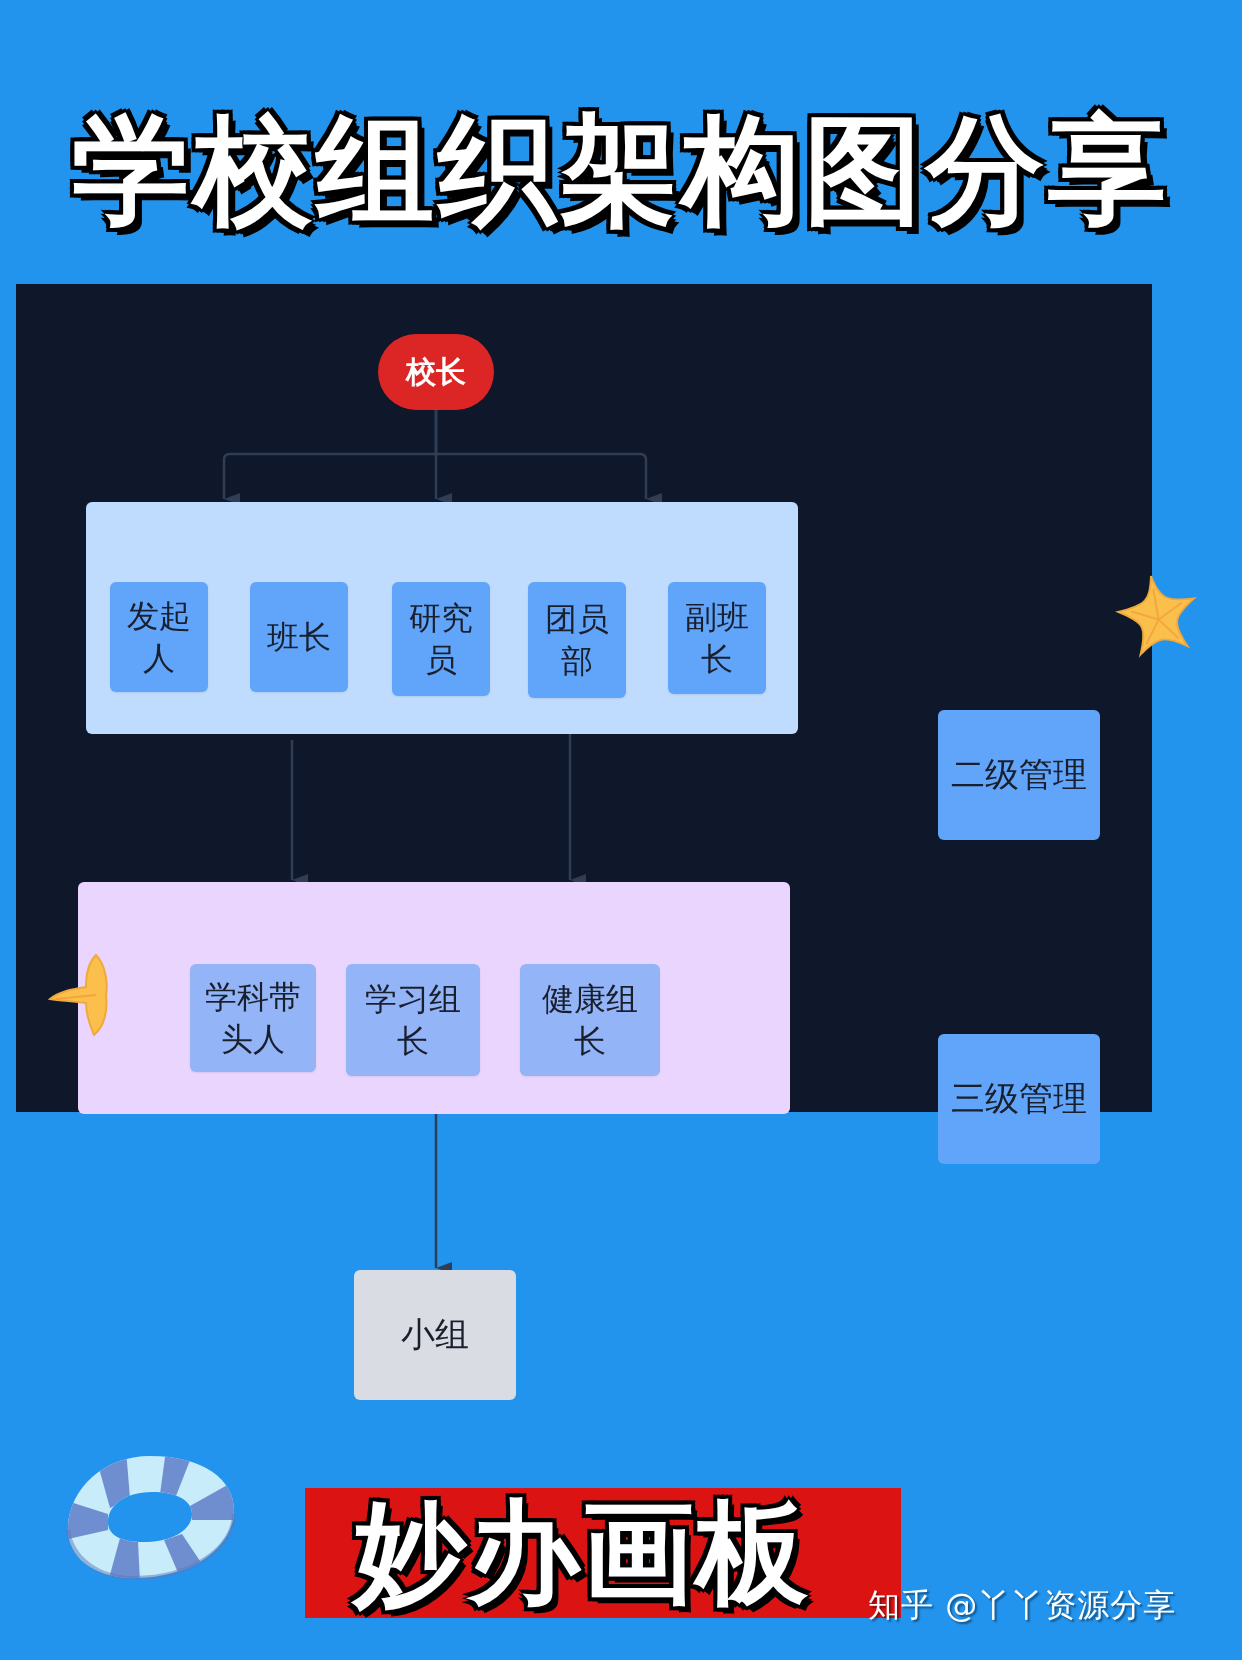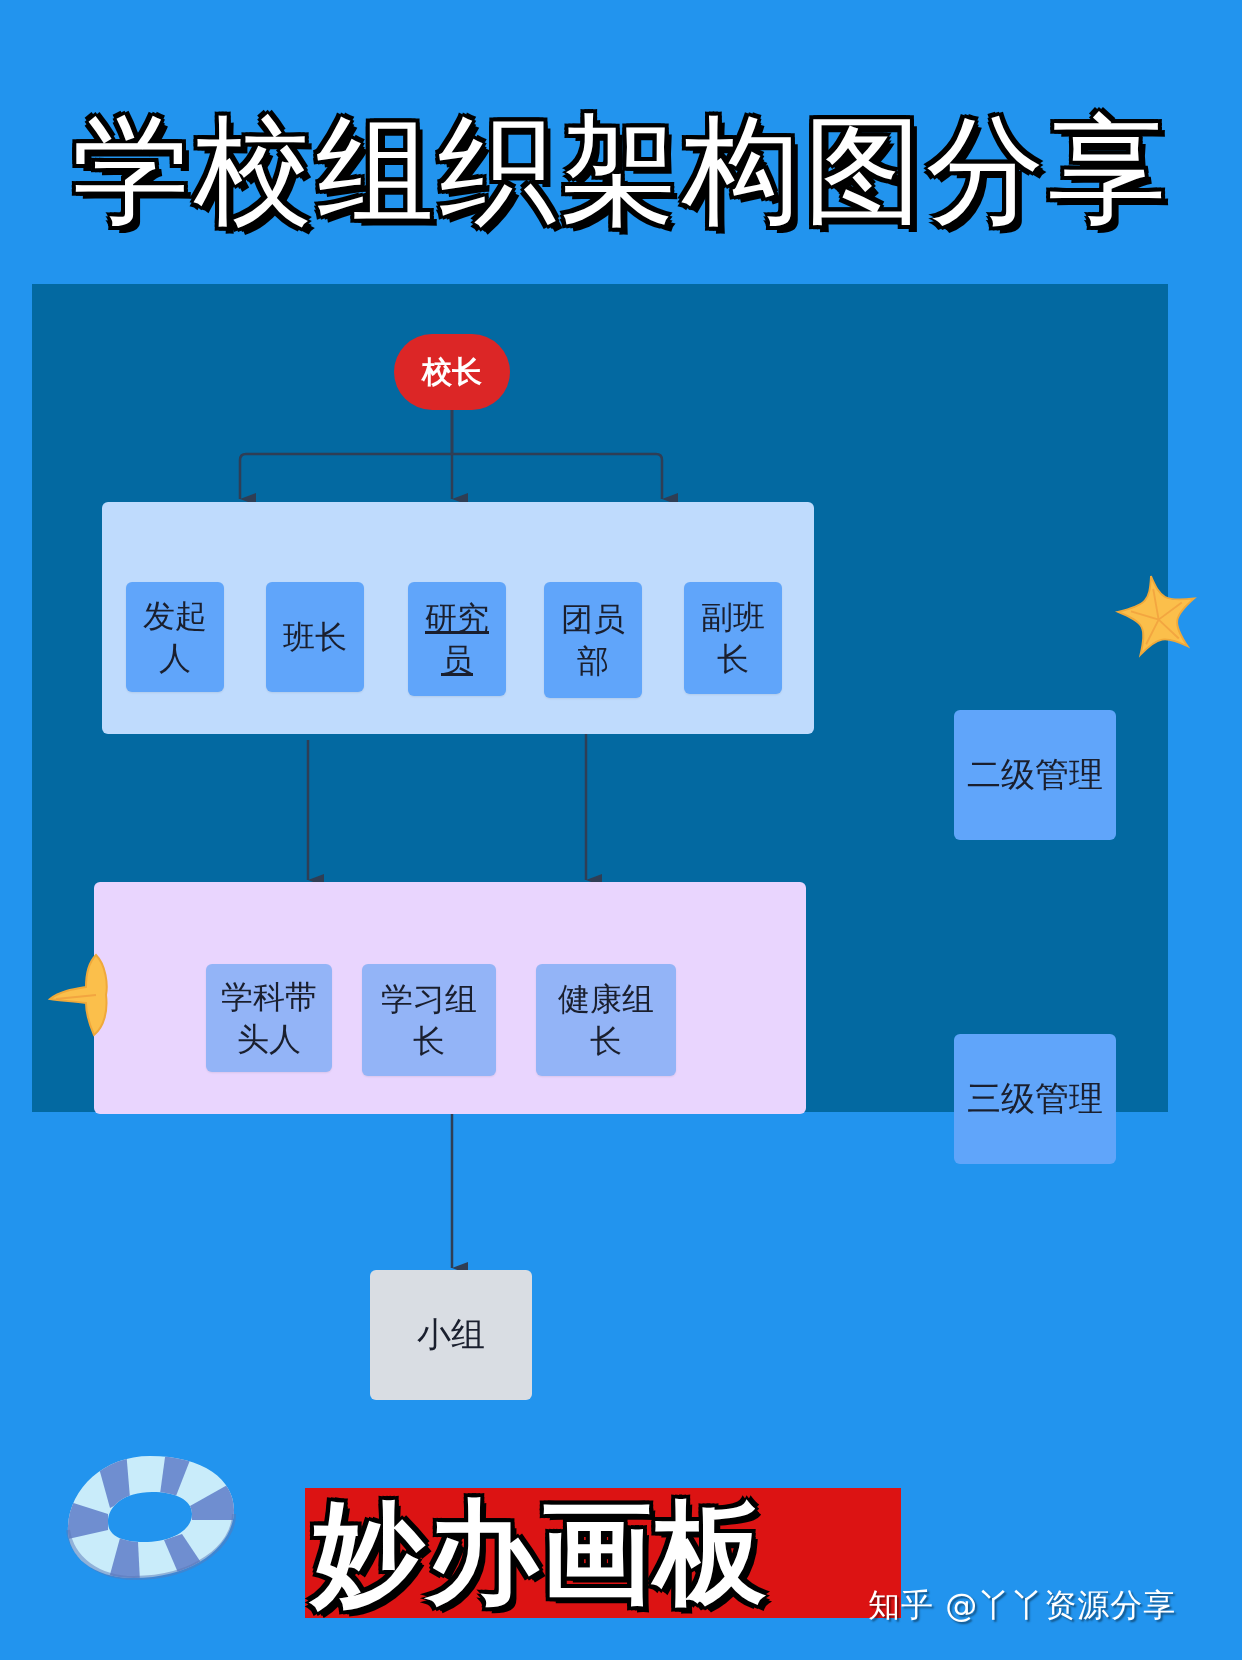--- a/index.html
+++ b/index.html
@@ -3,30 +3,30 @@
 <meta charset="utf-8">
 <style>
   html, body { margin: 0; padding: 0; }
   body {
     width: 1242px; height: 1660px; position: relative; overflow: hidden;
     background: #2294ee;
     font-family: "DejaVu Sans", "Liberation Sans", sans-serif;
   }
   .title {
     position: absolute; left: 0; top: 100px; width: 1242px; text-align: center;
-    font-size: 118px; font-weight: normal; color: #ffffff; letter-spacing: 4px;
+    font-size: 118px; font-weight: bold; color: #ffffff; letter-spacing: 4px;
     line-height: 140px;
     text-shadow:
       -4px -4px 0 #000, 4px -4px 0 #000, -4px 4px 0 #000, 4px 4px 0 #000,
       0 -4px 0 #000, 0 4px 0 #000, -4px 0 0 #000, 4px 0 0 #000,
       7px 7px 0 #000;
   }
   .canvas {
-    position: absolute; left: 32px; top: 284px; width: 1136px; height: 828px;
-    background: #0369a1;
+    position: absolute; left: 16px; top: 284px; width: 1136px; height: 828px;
+    background: #0f172a;
   }
   .node {
     position: absolute; display: flex; align-items: center; justify-content: center;
     text-align: center; color: #1a1f2e; border-radius: 6px;
     font-family: "DejaVu Sans", "Liberation Sans", sans-serif;
   }
   .root {
     left: 362px; top: 50px; width: 116px; height: 76px; border-radius: 38px;
     background: #dc2626; color: #ffffff; font-size: 30px; font-weight: bold;
   }
@@ -51,20 +51,21 @@
     background: #dc1313;
   }
   .brand-text {
     position: absolute; left: 0; top: 0; width: 470px; height: 130px;
     display: flex; align-items: center; justify-content: center;
     font-size: 112px; font-weight: bold; color: #ffffff; letter-spacing: 2px;
     text-shadow:
       -4px -4px 0 #000, 4px -4px 0 #000, -4px 4px 0 #000, 4px 4px 0 #000,
       0 -4px 0 #000, 0 4px 0 #000, -4px 0 0 #000, 4px 0 0 #000,
       6px 6px 0 #000;
+    padding-left: 42px;
   }
   .watermark {
     position: absolute; left: 868px; top: 1584px; font-size: 32px; color: #ffffff;
     text-shadow: 2px 2px 2px rgba(0,0,0,0.45); letter-spacing: 1px;
   }
   .deco { position: absolute; }
 </style>
 </head>
 <body>
 
@@ -95,21 +96,21 @@
   </div>
 
   <div class="group group-1">
     <div class="node child" style="left:24px;top:80px;width:98px;height:110px;">
       <span style="white-space:pre-line">发起
 人</span>
     </div>
     <div class="node child" style="left:164px;top:80px;width:98px;height:110px;">
       <span style="white-space:pre-line">班长</span>
     </div>
-    <div class="node child" style="left:306px;top:80px;width:98px;height:114px;text-decoration:underline;">
+    <div class="node child" style="left:306px;top:80px;width:98px;height:114px;">
       <span style="white-space:pre-line">研究
 员</span>
     </div>
     <div class="node child" style="left:442px;top:80px;width:98px;height:116px;">
       <span style="white-space:pre-line">团员
 部</span>
     </div>
     <div class="node child" style="left:582px;top:80px;width:98px;height:112px;">
       <span style="white-space:pre-line">副班
 长</span>

